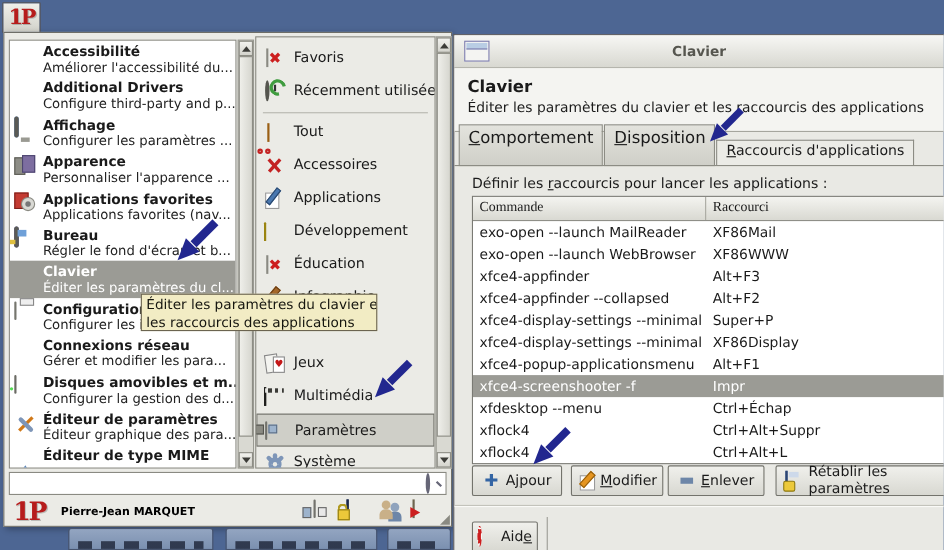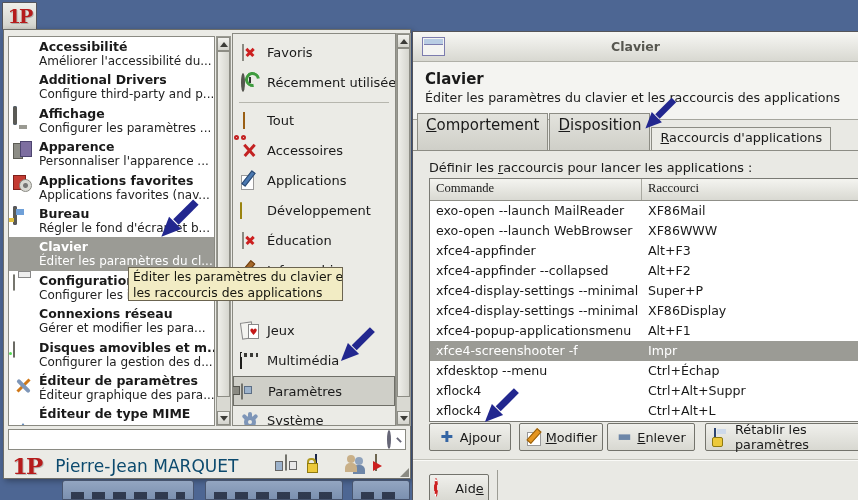--- a/index.html
+++ b/index.html
@@ -71,21 +71,21 @@
   .cat-ico { position: absolute; left: 7px; top: 5px; width: 20px; height: 20px; }
 
   .search-row { position: absolute; left: 4px; top: 399px; width: 398px; height: 21px; }
   .search-input { width: 100%; height: 100%; border: 1px solid #8a8a82;
     background: #ffffff; font-family: inherit; font-size: 12px; padding: 0 22px 0 4px; }
   .search-ico { position: absolute; right: 4px; top: 3px; width: 15px; height: 15px; }
 
   .status-row { position: absolute; left: 0; top: 423px; width: 406px; height: 25px;
     display: flex; align-items: center; }
   .status-row .logo1p { font-size: 23px; margin-left: 8px; }
-  .user-name { font-weight: normal; font-size: 17px; margin-left: 14px; color: #0c4a6e; }
+  .user-name { font-weight: bold; font-size: 10px; margin-left: 14px; color: #000000; }
   .foot-icons { position: absolute; right: 14px; top: 2px; display: flex; gap: 9px; }
   .foot-btn { width: 21px; height: 21px; position: relative; }
   .resize-grip { position:absolute; right:1px; bottom:1px; width:0; height:0;
     border-left:9px solid transparent; border-bottom:9px solid #8a8a82; }
 
   
   .tooltip {
     position: absolute; left: 128px; top: 267px; width: 215px; height: 34px;
     background: #f2ecc4; border: 1px solid #6b6450;
     font-size: 12.4px; line-height: 16px; padding: 1px 4px; color: #15150f;

